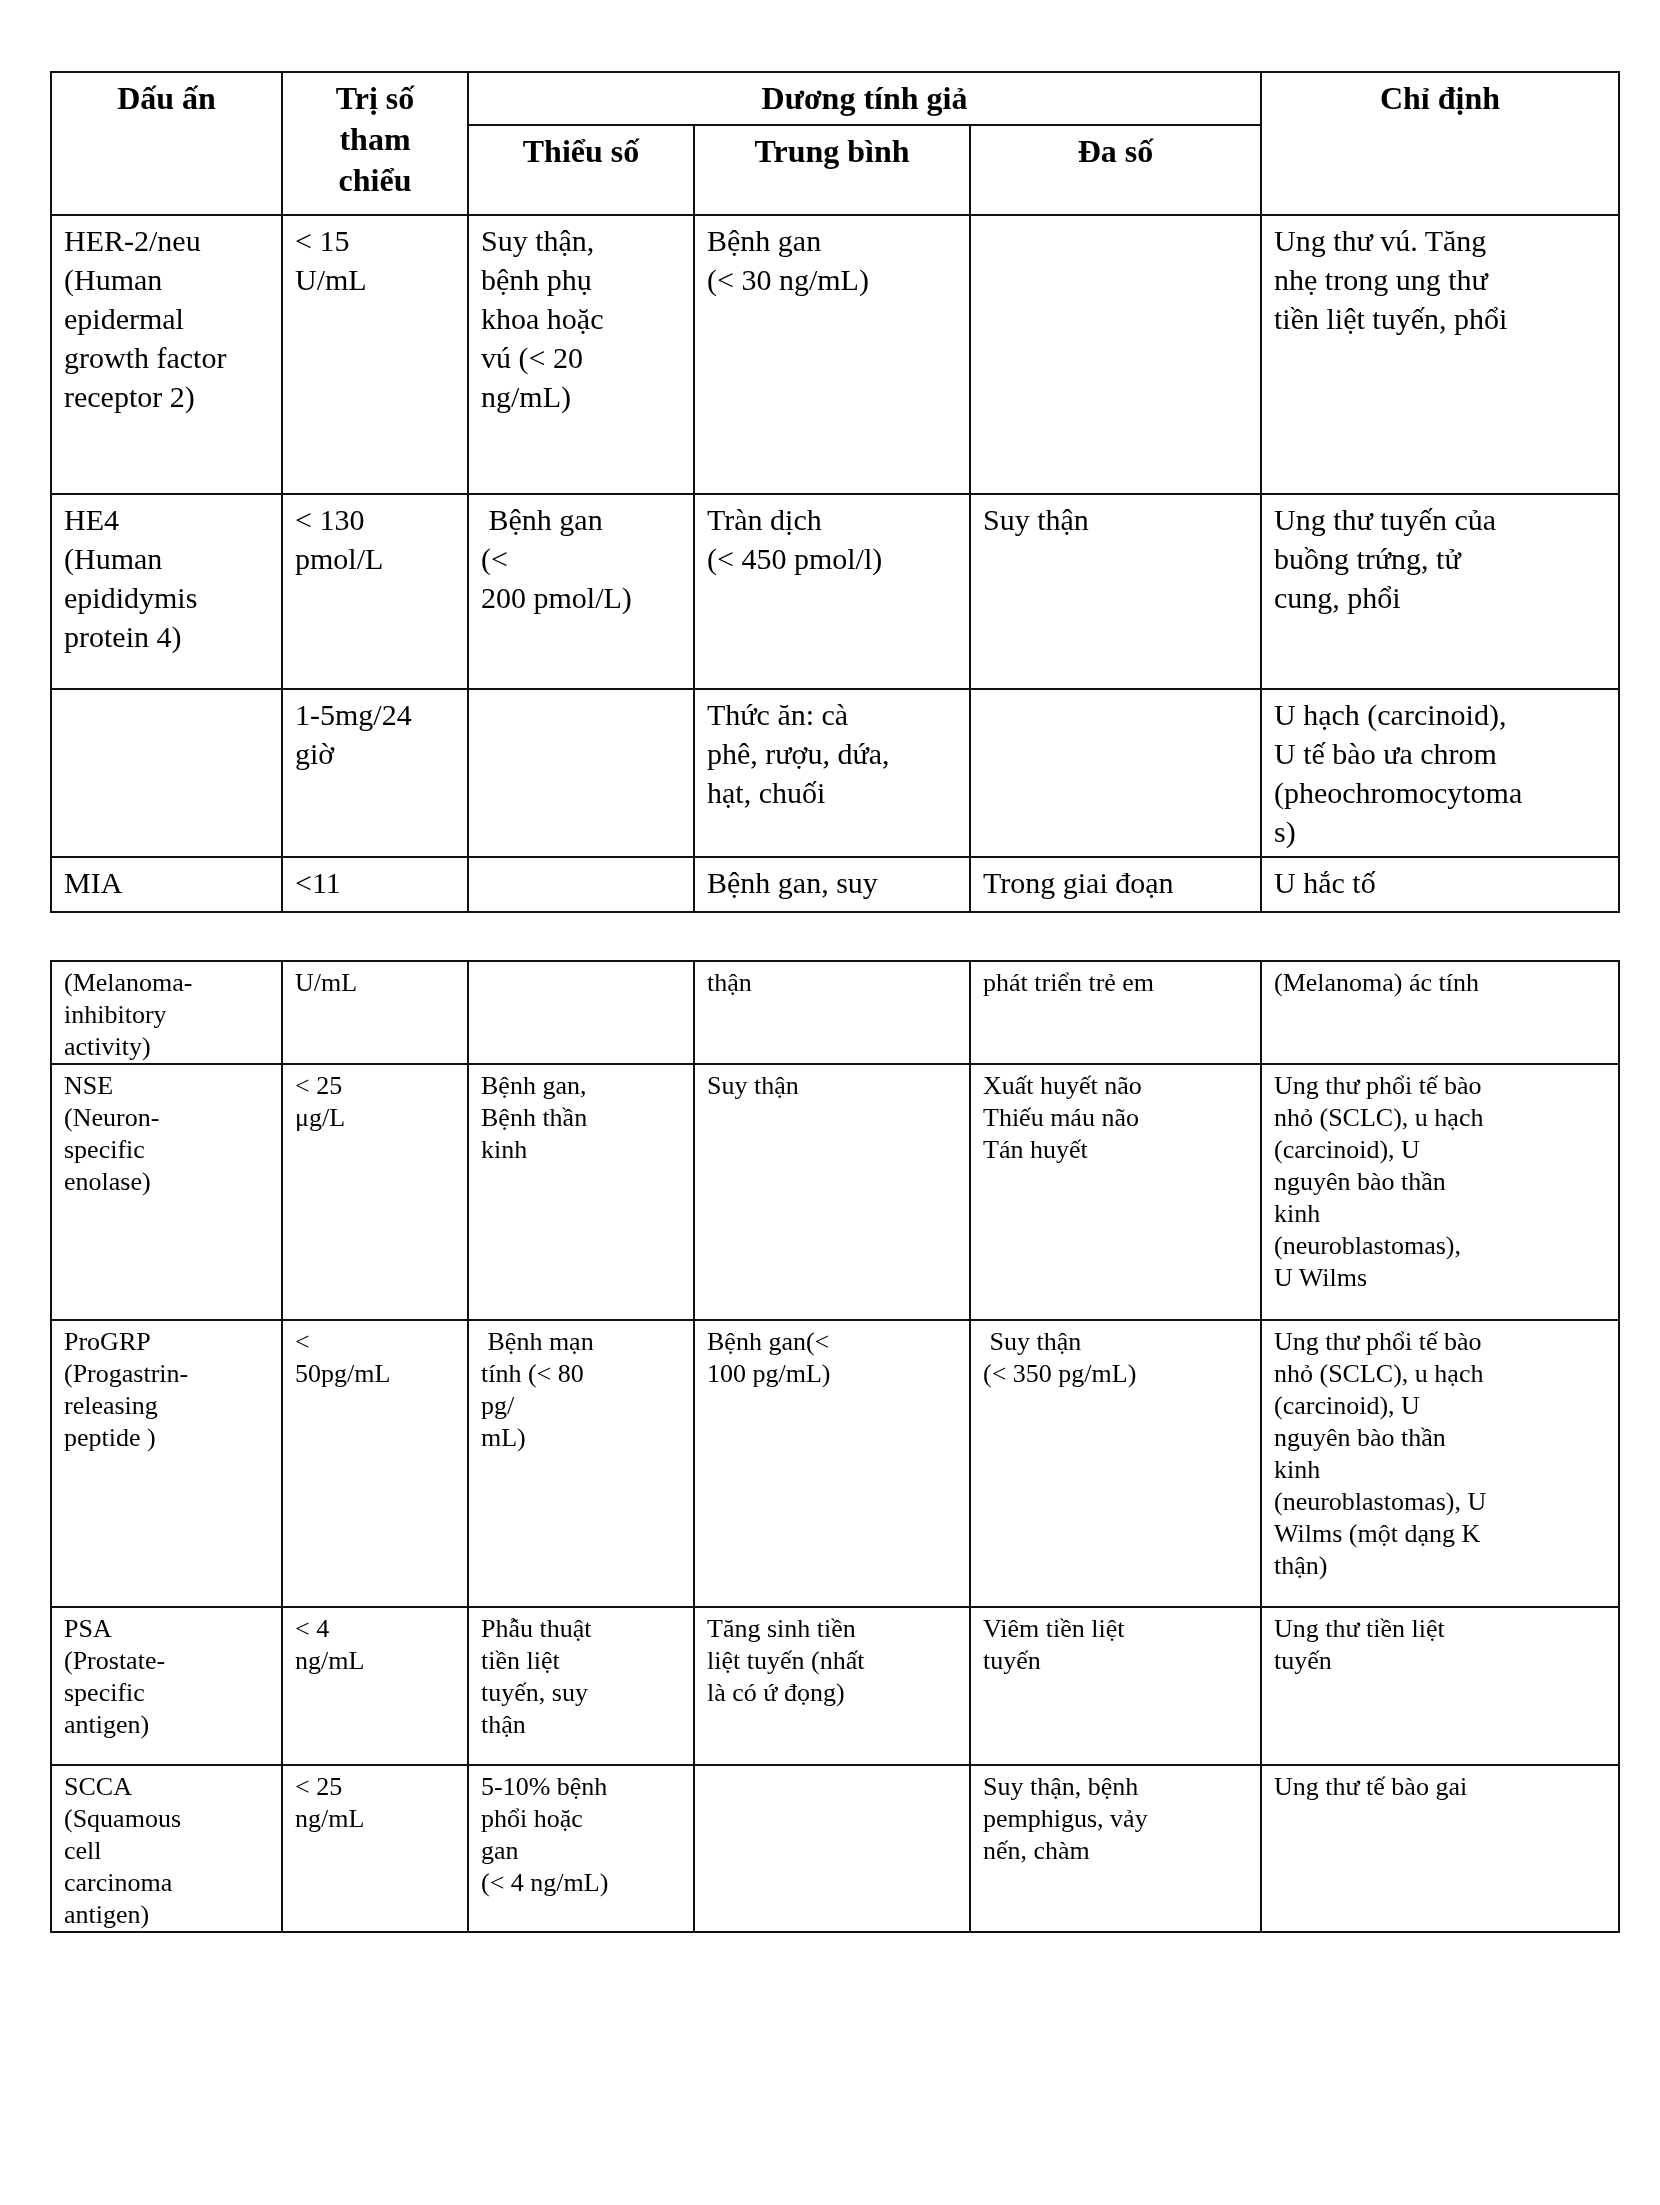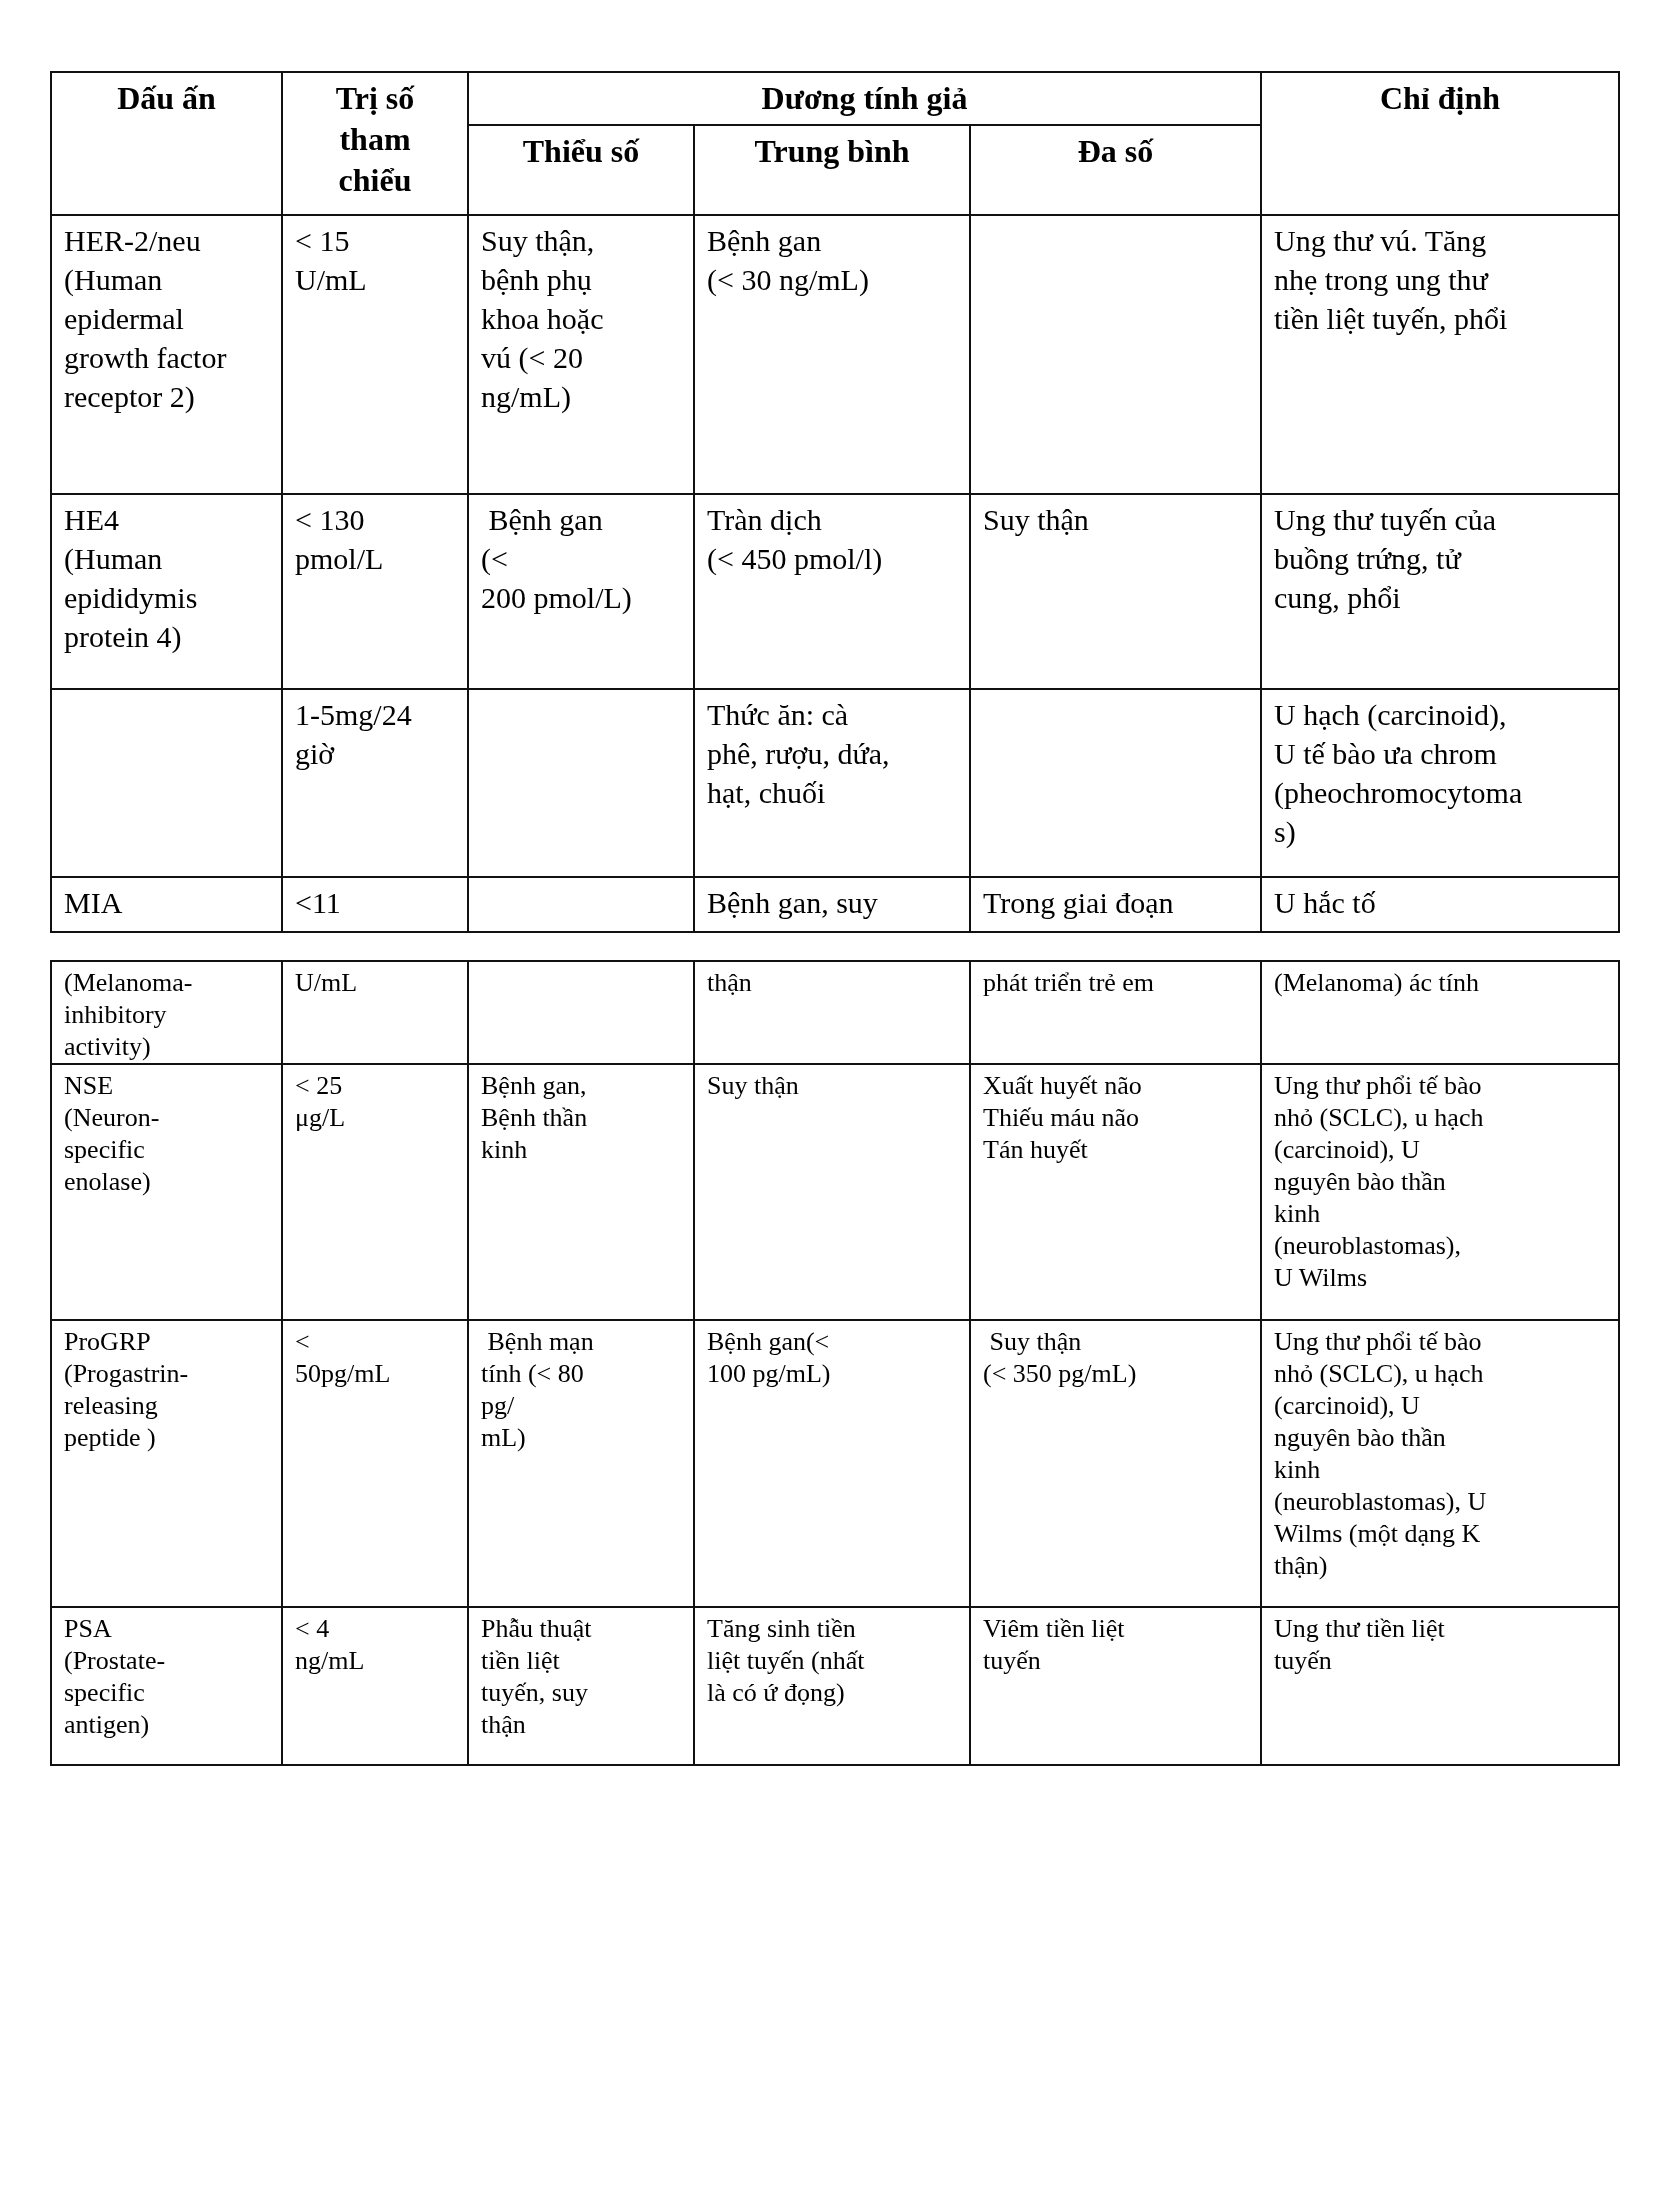--- a/index.html
+++ b/index.html
@@ -112,21 +112,21 @@
         <td>&nbsp;Bệnh gan
 (&lt;
 200 pmol/L)</td>
         <td>Tràn dịch
 (&lt; 450 pmol/l)</td>
         <td>Suy thận</td>
         <td>Ung thư tuyến của
 buồng trứng, tử
 cung, phổi</td>
       </tr>
-      <tr style="height:188px">
+      <tr style="height:168px">
         <td></td>
         <td>1-5mg/24
 giờ</td>
         <td></td>
         <td>Thức ăn: cà
 phê, rượu, dứa,
 hạt, chuối</td>
         <td></td>
         <td>U hạch (carcinoid),
 U tế bào ưa chrom
@@ -222,17 +222,35 @@
 tuyến, suy
 thận</td>
         <td>Tăng sinh tiền
 liệt tuyến (nhất
 là có ứ đọng)</td>
         <td>Viêm tiền liệt
 tuyến</td>
         <td>Ung thư tiền liệt
 tuyến</td>
       </tr>
+      <tr style="height:165px">
+        <td>SCCA
+(Squamous
+cell
+carcinoma
+antigen)</td>
+        <td>&lt; 25
+ng/mL</td>
+        <td>5-10% bệnh
+phổi hoặc
+gan
+(&lt; 4 ng/mL)</td>
+        <td></td>
+        <td>Suy thận, bệnh
+pemphigus, vảy
+nến, chàm</td>
+        <td>Ung thư tế bào gai</td>
+      </tr>
     </tbody>
   </table>
 
 </div>
 
 
 </body></html>

